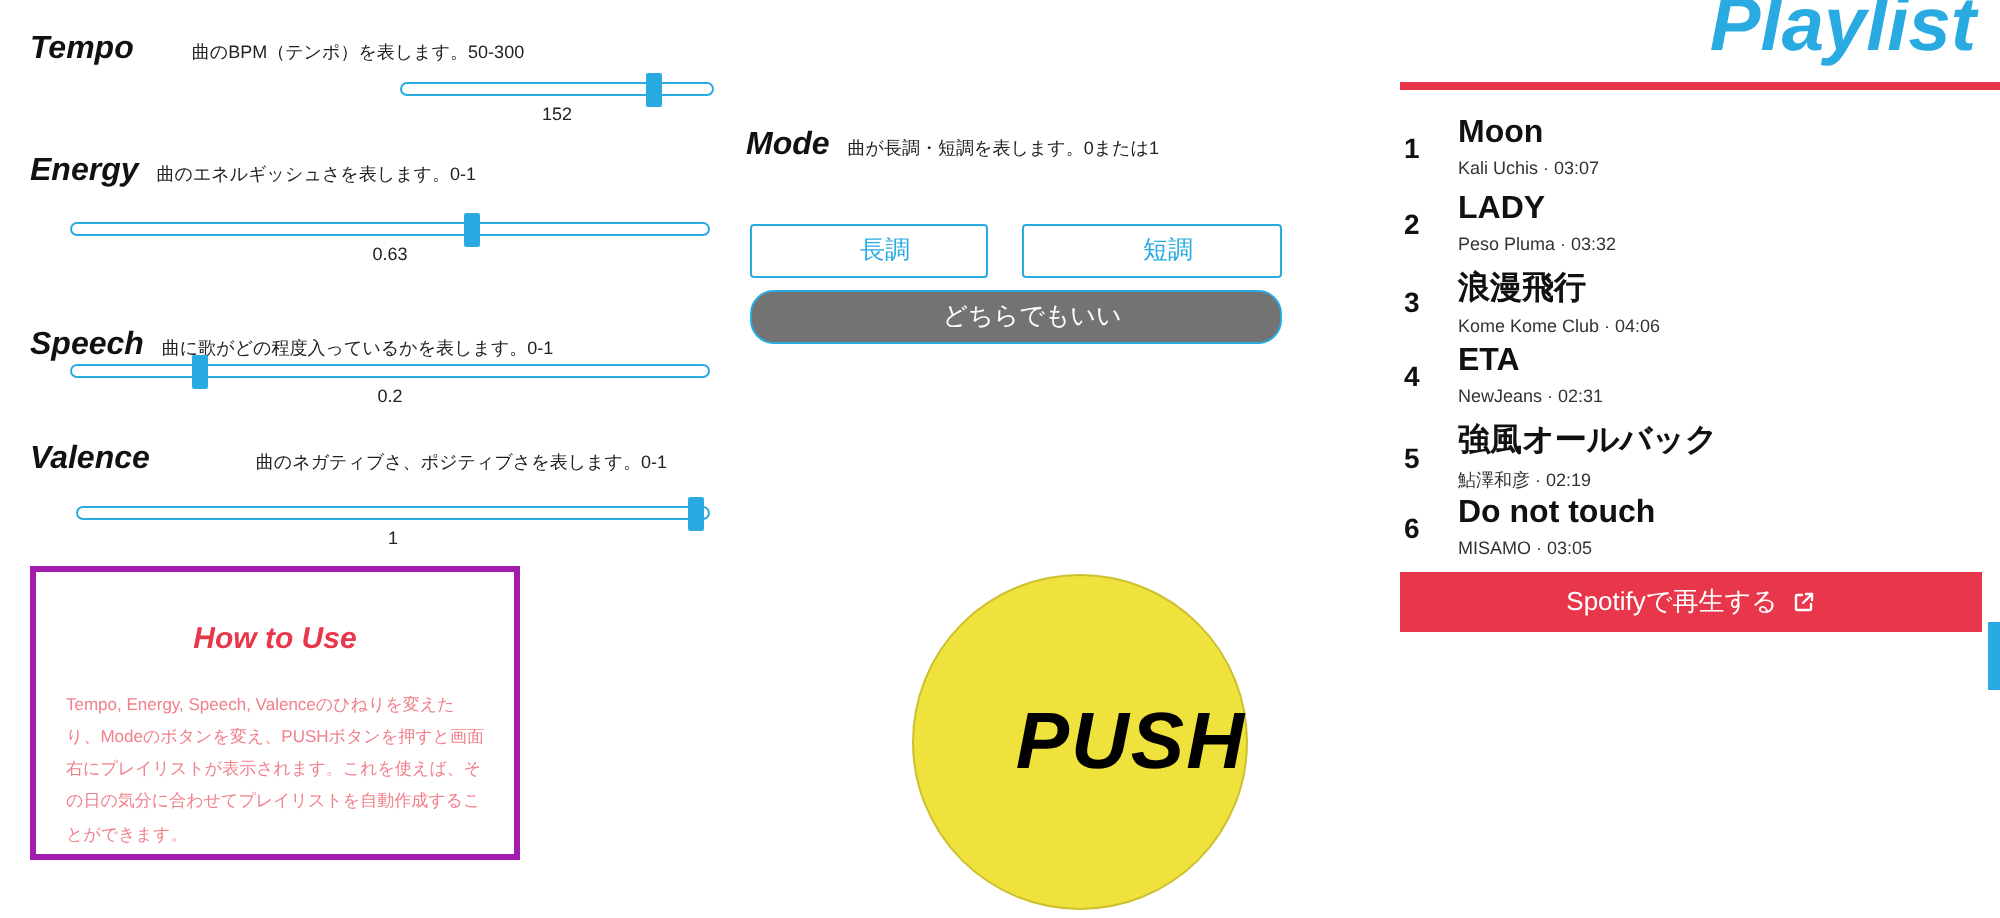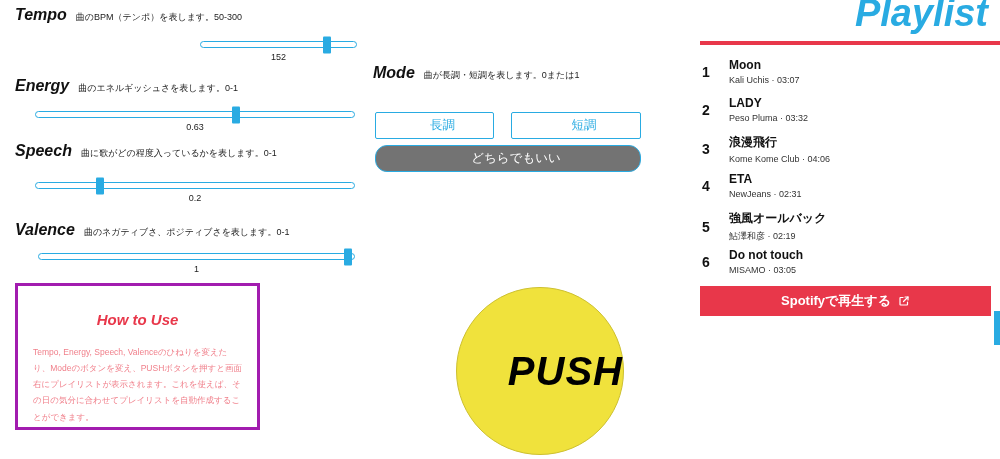--- a/index.html
+++ b/index.html
@@ -42,63 +42,63 @@
 
   .howto-box { position:absolute; left:15px; top:283px; width:245px; height:147px; border:3px solid #a21caf; background:#fff; }
   .howto-title { text-align:center; margin-top:25px; font-style:italic; font-weight:bold; font-size:15px; color:#e8374a; }
   .howto-body { margin:16px 15px 0 15px; font-size:8.5px; line-height:1.9; color:#f07f8a; }
 
   .playlist-title { position:absolute; right:12px; top:-8px; font-size:38px; font-weight:bold; font-style:italic; color:#29abe2; }
   .playlist-rule { position:absolute; left:700px; right:0; top:41px; height:4px; background:#e8374a; }
 
   .track-row { position:absolute; left:702px; width:290px; display:flex; cursor:pointer; }
   .track-no { width:27px; font-weight:bold; font-size:14px; align-self:center; color:#111; }
-  .track-title { font-weight:bold; font-size:12px; color:#111; }
+  .track-title { font-weight:bold; font-size:16px; color:#111; }
   .track-meta { font-size:9px; color:#333; margin-top:3px; }
 
   .spotify-btn {
     position:absolute; left:700px; top:286px; width:291px; height:30px;
     background:#e8374a; color:#fff; display:flex; align-items:center; justify-content:center;
-    font-size:13px; font-weight:bold; gap:7px; cursor:pointer;text-align:center;
+    font-size:13px; font-weight:normal; gap:7px; cursor:pointer;text-align:center;
   }
   .ext-icon { display:inline-flex; }
 
   .scroll-thumb { position:absolute; right:0; top:311px; width:6px; height:34px; background:#29abe2; cursor:pointer; }
 </style>
 </head>
 <body>
 
-<div class="sec-heading" style="left:15px; top:6px;">
+<div class="sec-heading" style="left:15px; top:16px;gap:20px;">
   <span class="h-label">Tempo</span>
   <span class="h-desc">曲のBPM（テンポ）を表します。50-300</span>
 </div>
 <div class="slider-track" style="left:200px; top:41px; width:157px;">
   <div class="slider-handle" style="left: 81%;"></div>
 </div>
 <div class="slider-value" style="left:200px; top:52px; width:157px;">152</div>
 
 <div class="sec-heading" style="left:15px; top:77px;">
   <span class="h-label">Energy</span>
   <span class="h-desc">曲のエネルギッシュさを表します。0-1</span>
 </div>
 <div class="slider-track" style="left:35px; top:111px; width:320px;">
   <div class="slider-handle" style="left: 63%;"></div>
 </div>
 <div class="slider-value" style="left:35px; top:122px; width:320px;">0.63</div>
 
-<div class="sec-heading" style="left:15px; top:142px;">
+<div class="sec-heading" style="left:15px; top:164px;">
   <span class="h-label">Speech</span>
   <span class="h-desc">曲に歌がどの程度入っているかを表します。0-1</span>
 </div>
 <div class="slider-track" style="left:35px; top:182px; width:320px;">
   <div class="slider-handle" style="left: 20%;"></div>
 </div>
 <div class="slider-value" style="left:35px; top:193px; width:320px;">0.2</div>
 
-<div class="sec-heading" style="left:15px; top:221px;">
+<div class="sec-heading" style="left:15px; top:221px;gap:44px;">
   <span class="h-label">Valence</span>
   <span class="h-desc">曲のネガティブさ、ポジティブさを表します。0-1</span>
 </div>
 <div class="slider-track" style="left:38px; top:253px; width:317px;">
   <div class="slider-handle" style="left: 98%;"></div>
 </div>
 <div class="slider-value" style="left:38px; top:264px; width:317px;">1</div>
 
 <div class="howto-box">
   <div class="howto-title">How to Use</div>

